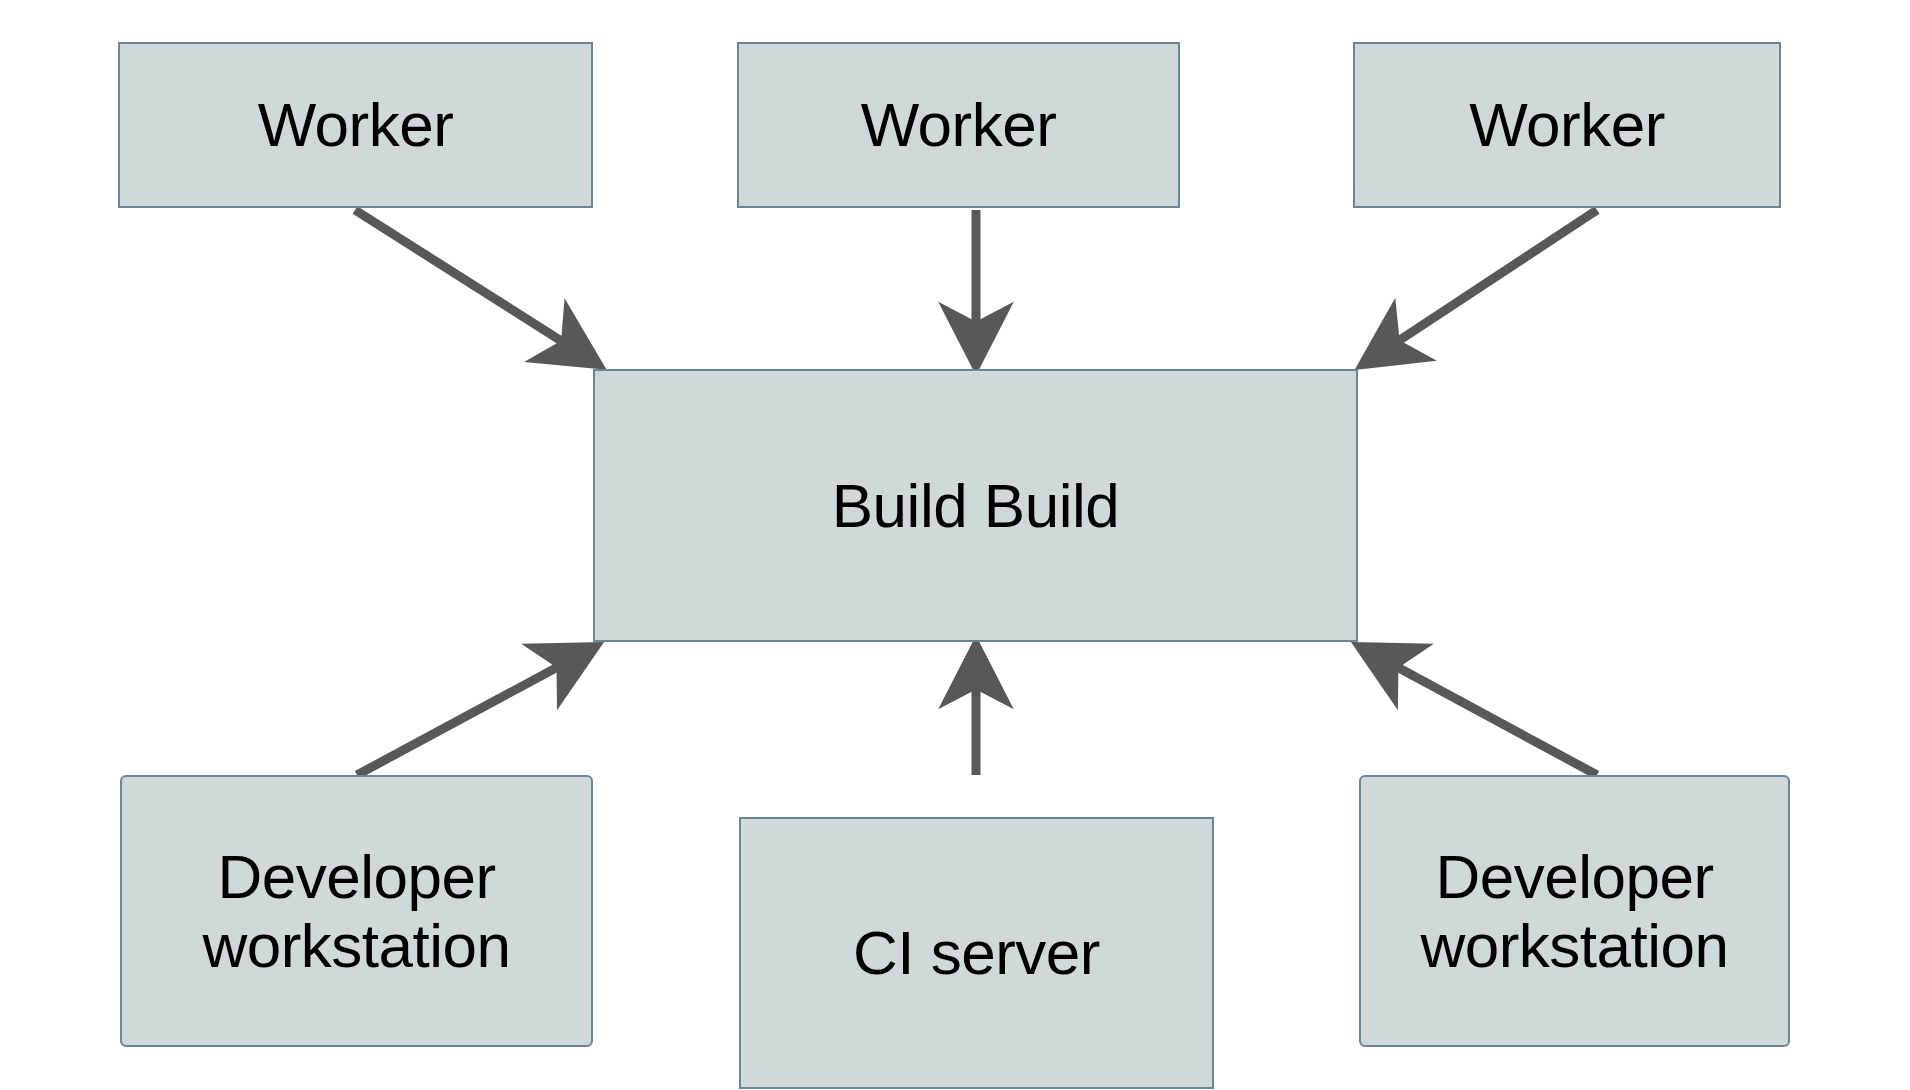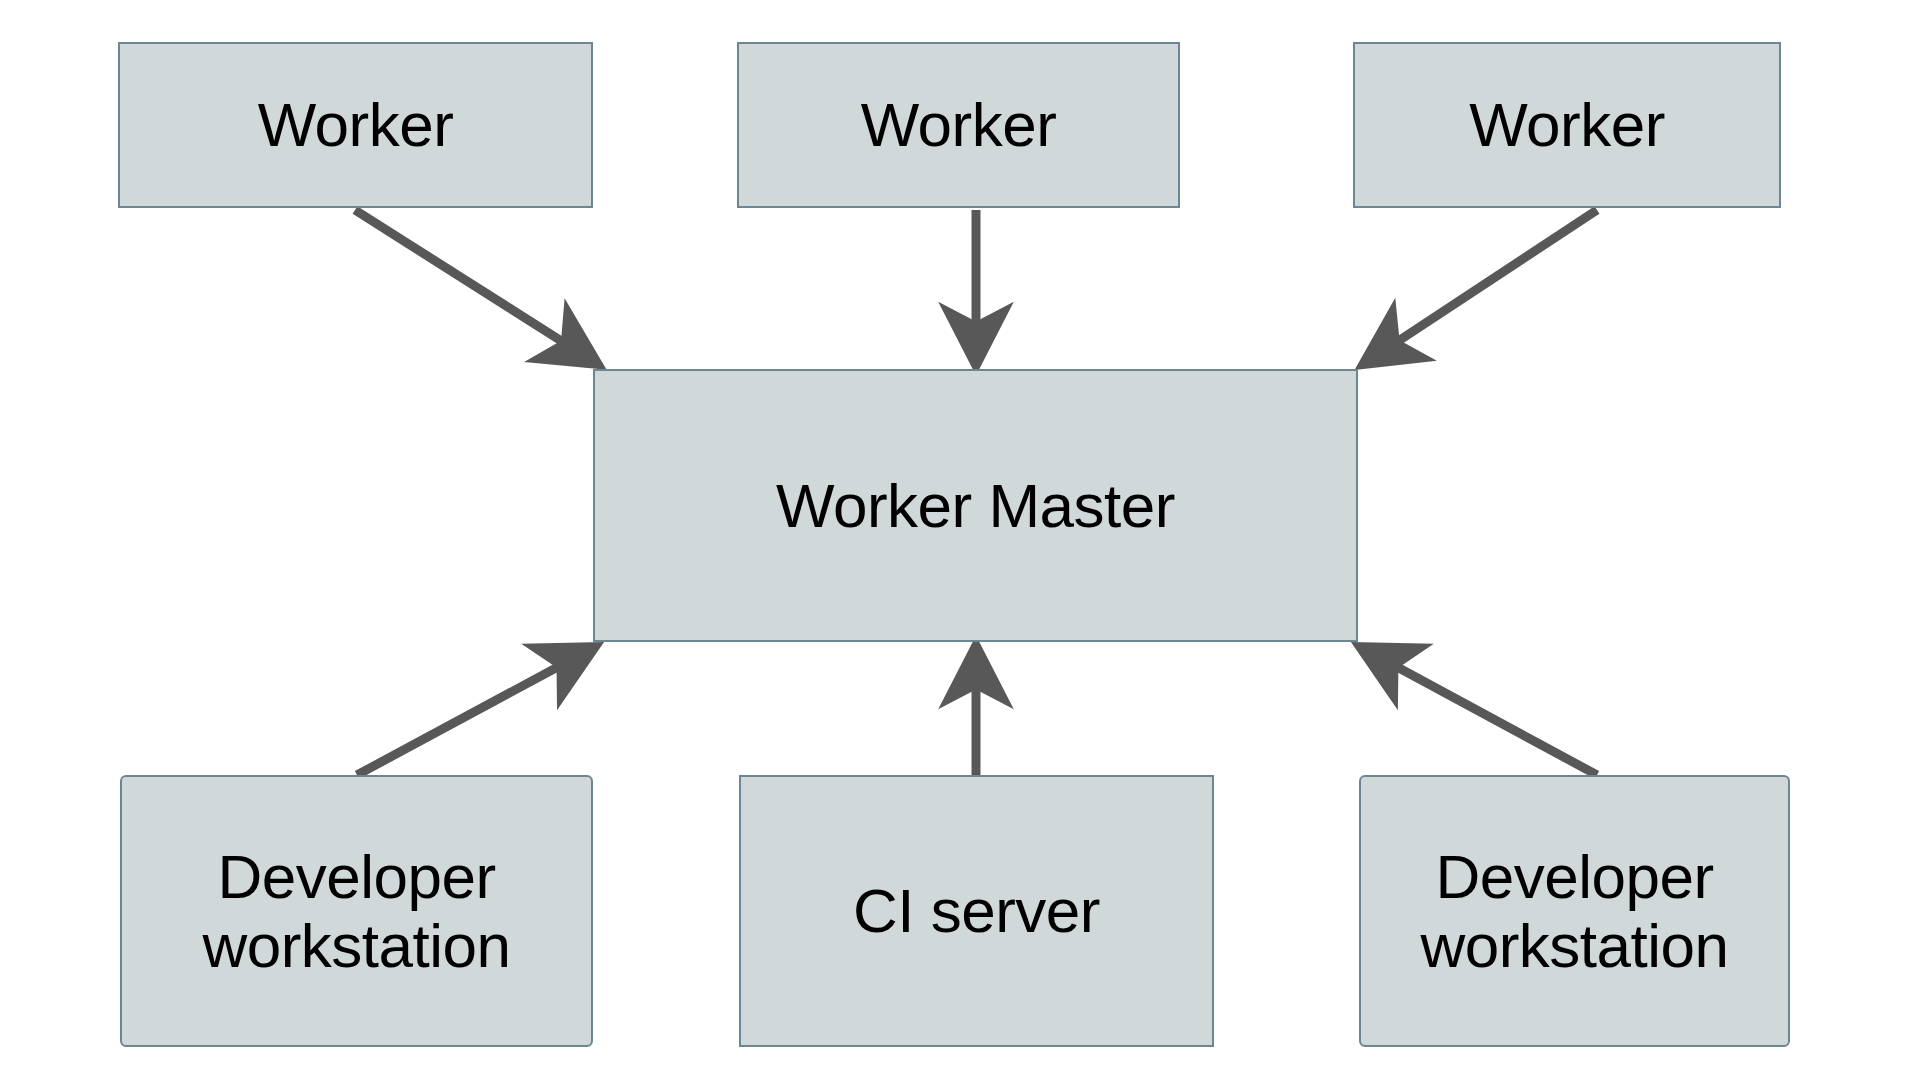--- a/index.html
+++ b/index.html
@@ -46,21 +46,21 @@
   .node-master   { font-size: 62px; }
   .node-ci       { font-size: 62px; }
   .node-dev      { font-size: 62px; border-radius: 6px; }
 
   
   #node-worker-left   { left: 118px;  top: 42px;  width: 475px; height: 166px; }
   #node-worker-mid    { left: 737px;  top: 42px;  width: 443px; height: 166px; }
   #node-worker-right  { left: 1353px; top: 42px;  width: 428px; height: 166px; }
   #node-build-master  { left: 593px;  top: 369px; width: 765px; height: 273px; }
   #node-dev-left      { left: 120px;  top: 775px; width: 473px; height: 272px; }
-  #node-ci-server     { left: 739px;  top: 775px; width: 475px; height: 272px; }
+  #node-ci-server     { left: 739px;  top: 817px; width: 475px; height: 272px; }
   #node-dev-right     { left: 1359px; top: 775px; width: 431px; height: 272px; }
 </style>
 </head>
 <body>
 
 <div id="canvas">
 
   <svg id="edges" viewBox="0 0 1910 1090" width="1910" height="1090" xmlns="http://www.w3.org/2000/svg">
     <defs>
       <marker id="arrowhead" markerWidth="9" markerHeight="9" refX="7.2" refY="4.5" orient="auto" markerUnits="strokeWidth">
@@ -77,21 +77,21 @@
       <line x1="1597" y1="775" x2="1362" y2="648"></line>
     </g>
   </svg>
 
   <div class="node node-worker" id="node-worker-left">Worker</div>
 
   <div class="node node-worker" id="node-worker-mid">Worker</div>
 
   <div class="node node-worker" id="node-worker-right">Worker</div>
 
-  <div class="node node-master" id="node-build-master">Worker Master</div>
+  <div class="node node-master" id="node-build-master">Build Build</div>
 
   <div class="node node-dev" id="node-dev-left">Developer
 workstation</div>
 
   <div class="node node-ci" id="node-ci-server">CI server</div>
 
   <div class="node node-dev" id="node-dev-right">Developer
 workstation</div>
 
 </div>

